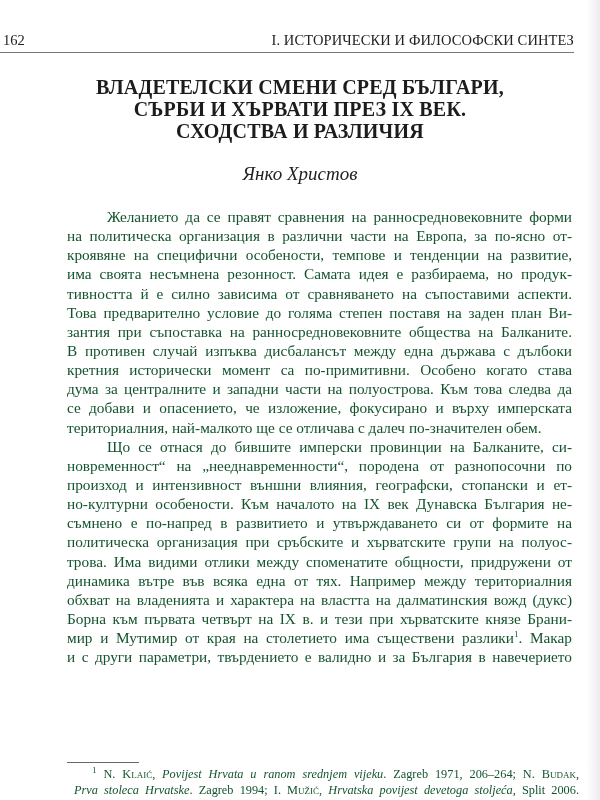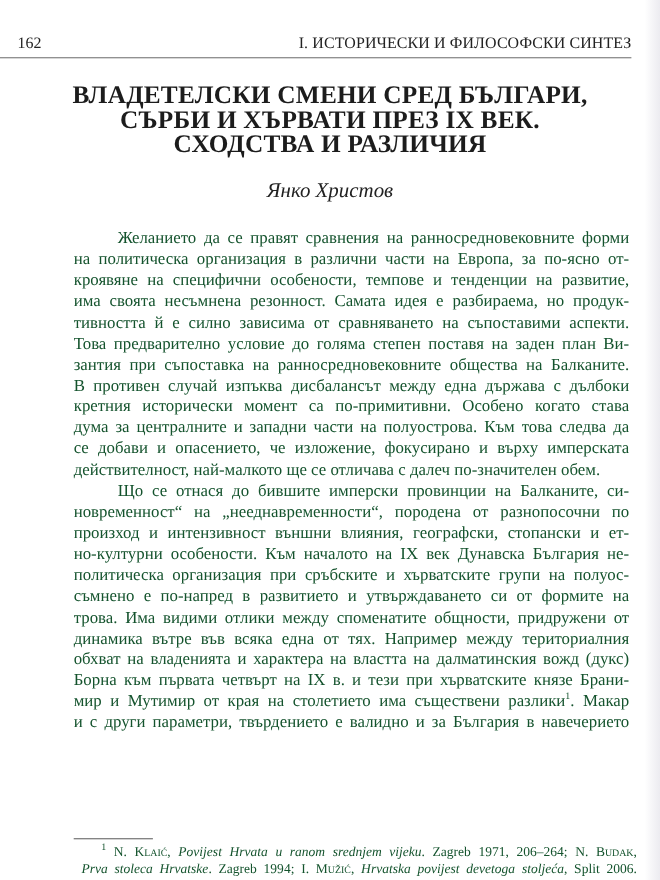--- a/index.html
+++ b/index.html
@@ -11,28 +11,28 @@
       position:relative;
     }
     .edge {
       position:absolute; top:0; right:0; width:14px; height:800px;
       background:linear-gradient(to right,#ffffff,#ecebf0);
     }
     .running-head {
       position:absolute; top:30px; left:0; width:574px; height:22px;
       font-size:14.5px; color:#222;
     }
-    .running-head .pageno { position:absolute; left:16px; top:2px; }
+    .running-head .pageno { position:absolute; left:3px; top:2px; }
     .running-head .section { position:absolute; right:0; top:2px; letter-spacing:0.1px; }
     .running-head .rule {
       position:absolute; left:0; right:0; top:22px; height:1px; background:#777;
     }
     .title {
       position:absolute; top:76px; left:40px; width:520px;
-      text-align:center; font-weight:bold; font-size:23px; line-height:22px;
+      text-align:center; font-weight:bold; font-size:20px; line-height:22px;
       color:#1c1c1c; letter-spacing:0.2px;
     }
     .title div { white-space:nowrap; }
     .author {
       position:absolute; top:163px; left:40px; width:520px;
       text-align:center; font-style:italic; font-size:19px; color:#222;
     }
     .body {
       position:absolute; top:207px; left:67px; width:505px;
       font-size:15.3px; line-height:19.15px; color:#14532d;
@@ -80,27 +80,27 @@
   <span class="line">на политическа организация в различни части на Европа, за по-ясно от-</span>
   <span class="line">кроявяне на специфични особености, темпове и тенденции на развитие,</span>
   <span class="line">има своята несъмнена резонност. Самата идея е разбираема, но продук-</span>
   <span class="line">тивността й е силно зависима от сравняването на съпоставими аспекти.</span>
   <span class="line">Това предварително условие до голяма степен поставя на заден план Ви-</span>
   <span class="line">зантия при съпоставка на ранносредновековните общества на Балканите.</span>
   <span class="line">В противен случай изпъква дисбалансът между една държава с дълбоки</span>
   <span class="line">кретния исторически момент са по-примитивни. Особено когато става</span>
   <span class="line">дума за централните и западни части на полуострова. Към това следва да</span>
   <span class="line">се добави и опасението, че изложение, фокусирано и върху имперската</span>
-  <span class="line last">действителност, най-малкото ще се отличава с далеч по-значителен обем.</span>
+  <span class="line last">териториалния, най-малкото ще се отличава с далеч по-значителен обем.</span>
   <span class="line indent">Що се отнася до бившите имперски провинции на Балканите, си-</span>
   <span class="line">новременност“ на „нееднавременности“, породена от разнопосочни по</span>
   <span class="line">произход и интензивност външни влияния, географски, стопански и ет-</span>
   <span class="line">но-културни особености. Към началото на IX век Дунавска България не-</span>
+  <span class="line">съмнено е по-напред в развитието и утвърждаването си от формите на</span>
   <span class="line">политическа организация при сръбските и хърватските групи на полуос-</span>
-  <span class="line">съмнено е по-напред в развитието и утвърждаването си от формите на</span>
   <span class="line">трова. Има видими отлики между споменатите общности, придружени от</span>
   <span class="line">динамика вътре във всяка една от тях. Например между териториалния</span>
   <span class="line">обхват на владенията и характера на властта на далматинския вожд (дукс)</span>
   <span class="line">Борна към първата четвърт на IX в. и тези при хърватските князе Брани-</span>
   <span class="line"><span>мир и Мутимир от края на столетието има съществени разлики</span><sup class="fn">1</sup><span>. Макар</span></span>
   <span class="line">и с други параметри, твърдението е валидно и за България в навечерието</span>
 </div>
 
 <div class="fn-rule"></div>
 

